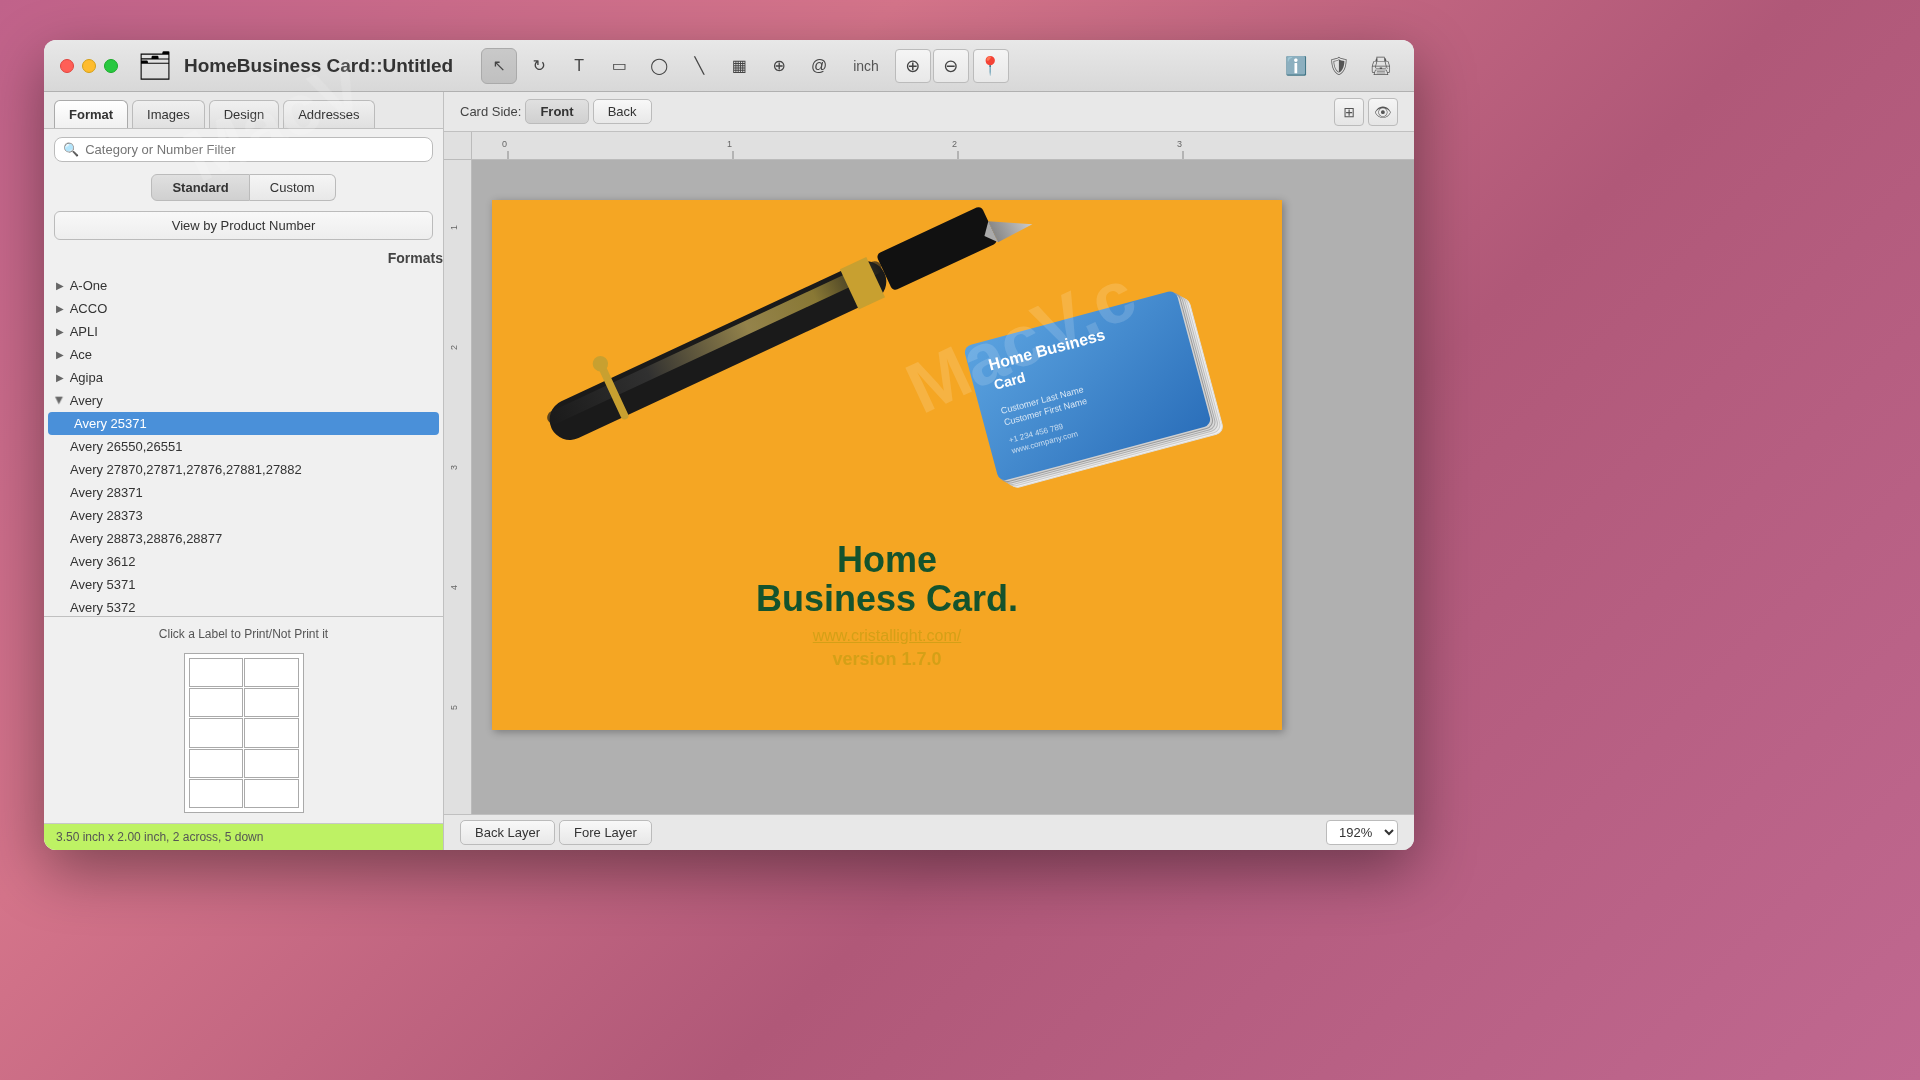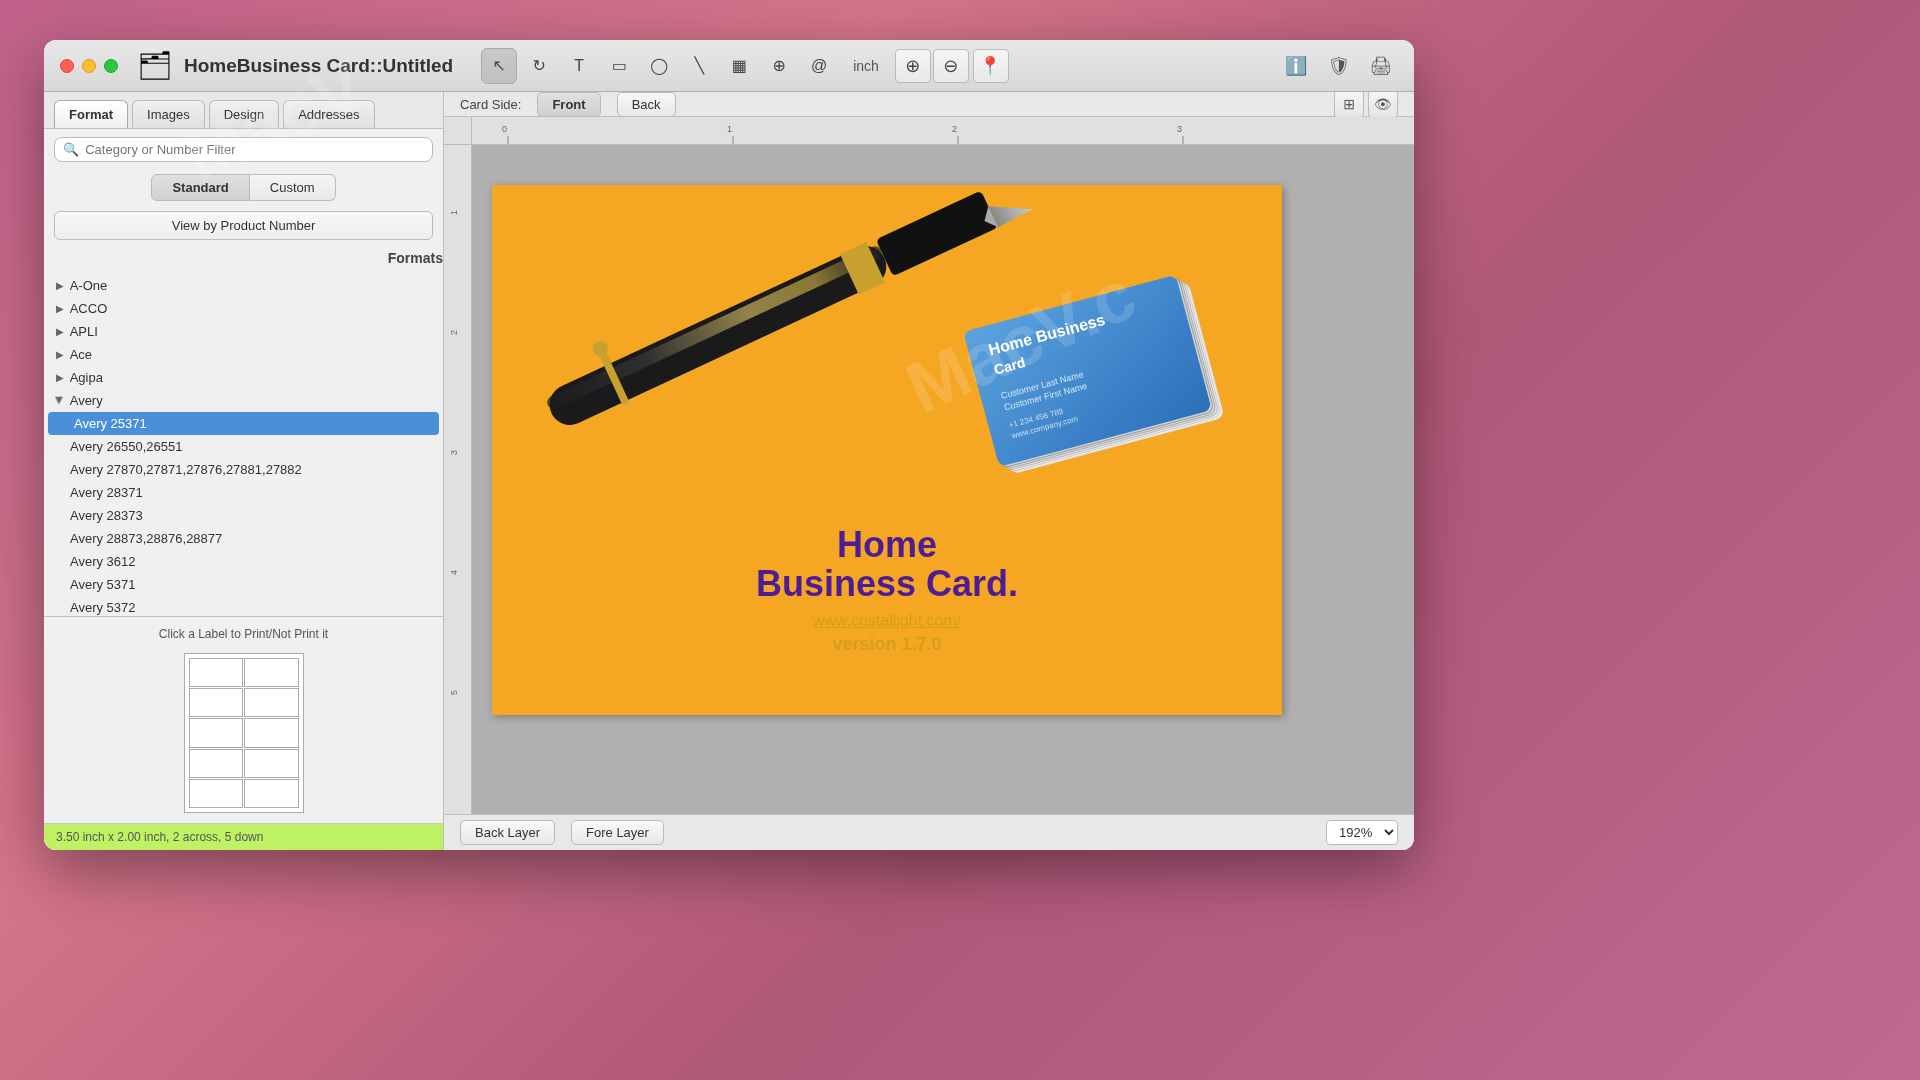--- a/index.html
+++ b/index.html
@@ -344,27 +344,27 @@
     .main-area {
       flex: 1;
       display: flex;
       flex-direction: column;
       background: #d0d0d0;
       overflow: hidden;
     }
 
     
     .card-side-bar {
-      height: 25px;
+      height: 40px;
       background: #e8e8e8;
       border-bottom: 1px solid #c0c0c0;
       display: flex;
       align-items: center;
       padding: 0 16px;
-      gap: 16px;
+      gap: 4px;
       flex-shrink: 0;
     }
 
     .card-side-label {
       font-size: 13px;
       color: #444;
     }
 
     .card-side-btn {
       padding: 4px 14px;
@@ -476,21 +476,21 @@
       position: absolute;
       bottom: 60px;
       left: 0;
       right: 0;
       text-align: center;
     }
 
     .product-title {
       font-size: 36px;
       font-weight: 900;
-      color: #4c1d95;
+      color: #14532d;
       line-height: 1.1;
     }
 
     .product-url {
       font-size: 16px;
       color: #d4a017;
       text-decoration: underline;
       margin-top: 8px;
     }
 
@@ -502,21 +502,21 @@
     }
 
     
     .bottom-bar {
       height: 36px;
       background: #e8e8e8;
       border-top: 1px solid #c0c0c0;
       display: flex;
       align-items: center;
       padding: 0 16px;
-      gap: 16px;
+      gap: 4px;
       flex-shrink: 0;
     }
 
     .layer-btn {
       padding: 4px 14px;
       border: 1px solid #bbb;
       border-radius: 5px;
       font-size: 13px;
       cursor: pointer;
       background: linear-gradient(to bottom, #f8f8f8, #e8e8e8);

